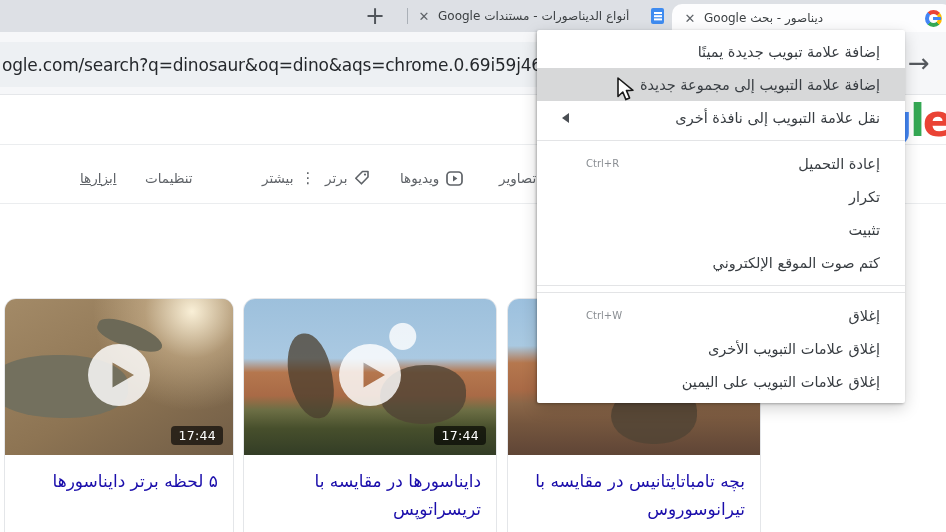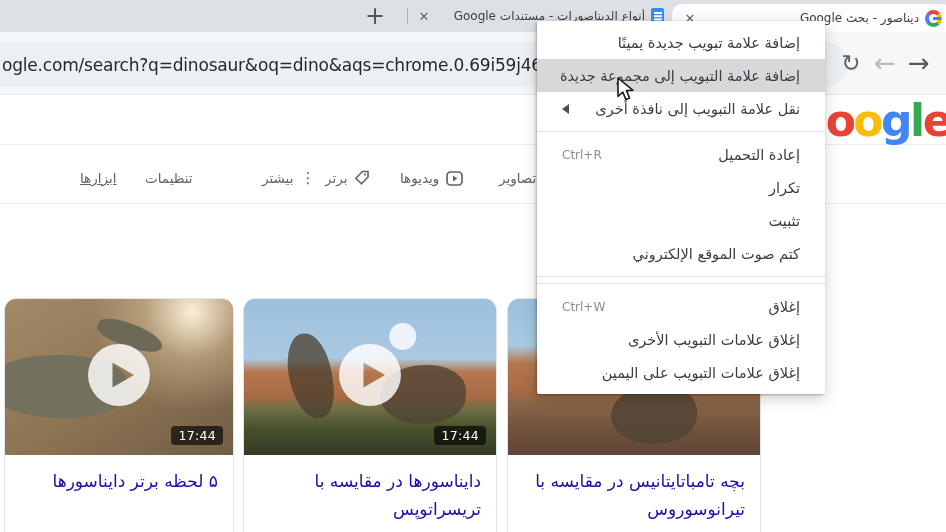--- a/index.html
+++ b/index.html
@@ -8,21 +8,21 @@
 
   
   .tabbar{position:absolute;left:0;top:0;width:946px;height:32px;background:#dde0e5;z-index:5;}
   .newtab-btn{position:absolute;left:360px;top:2px;width:30px;height:28px;display:flex;align-items:center;justify-content:center;
     font-size:24px;color:#50555b;cursor:default;}
   .tab-sep{position:absolute;left:407px;top:8px;width:1px;height:16px;background:#aab0b7;}
   .tab{position:absolute;top:0;height:32px;display:flex;align-items:center;font-size:12px;color:#3c4043;}
   .tab-inactive{left:408px;width:264px;padding:0 8px;}
   .tab-active{left:672px;width:280px;top:4px;height:28px;background:#fdfdfe;border-radius:10px 10px 0 0;padding:0 10px;}
   .tab .close{width:16px;height:16px;display:flex;align-items:center;justify-content:center;font-size:13px;color:#5f6368;flex:0 0 auto;}
-  .tab .t-title{flex:1;direction:rtl;text-align:right;white-space:nowrap;overflow:hidden;padding:0 6px;}
+  .tab .t-title{flex:1;direction:rtl;text-align:left;white-space:nowrap;overflow:hidden;padding:0 6px;}
   .docs-icon{width:13px;height:16px;background:#3e8bf0;border-radius:2px;position:relative;flex:0 0 auto;}
   .docs-icon::after{content:"";position:absolute;left:2.5px;top:4px;width:8px;height:1.6px;background:#fff;
     box-shadow:0 3.2px 0 #fff,0 6.4px 0 #fff;}
   .g-icon{width:17px;height:17px;border-radius:50%;flex:0 0 auto;position:relative;
     background:conic-gradient(from -40deg,#ea4335 0 90deg,#fbbc05 90deg 180deg,#34a853 180deg 260deg,#4285f4 260deg 360deg);}
   .g-icon::before{content:"";position:absolute;inset:4px;background:#fdfdfe;border-radius:50%;}
   .g-icon::after{content:"";position:absolute;right:1px;top:7px;width:8px;height:3.5px;background:#4285f4;}
 
   
   .toolbar{position:absolute;left:0;top:32px;width:946px;height:63px;background:#f6f7f9;z-index:4;border-bottom:1px solid #e5e7ea;}
@@ -61,27 +61,27 @@
   .b-neck1{left:40%;top:16%;width:30%;height:15%;background:#6c6957;transform:rotate(20deg);border-radius:50% 60% 55% 45%;}
   .b-trex{left:18%;top:22%;width:17%;height:55%;background:rgba(74,62,45,.75);border-radius:45% 55% 40% 60%;transform:rotate(-8deg);}
   .b-tric{right:12%;top:42%;width:34%;height:38%;background:rgba(80,68,52,.8);border-radius:55% 45% 50% 50%;}
   .play{position:absolute;left:50%;top:50%;transform:translate(-50%,-50%);}
   .dur{position:absolute;right:10px;bottom:10px;background:rgba(0,0,0,.64);color:#fff;font-size:12.5px;
     padding:2px 7px;border-radius:4px;letter-spacing:.3px;}
   .dur:empty{display:none;}
   .vtitle{display:block;padding:13px 15px 0;direction:rtl;text-align:right;color:#1a0dab;font-size:17px;line-height:1.62;}
 
   
-  .ctxmenu{position:absolute;left:537px;top:21px;width:288px;background:#fff;padding:5px 0;z-index:50;border-radius:2px;
+  .ctxmenu{position:absolute;left:537px;top:30px;width:368px;background:#fff;padding:5px 0;z-index:50;border-radius:2px;
     box-shadow:-1px 1px 3px rgba(0,0,0,.28),0 5px 16px rgba(0,0,0,.18);}
   .mi{height:33px;display:flex;direction:rtl;align-items:center;justify-content:space-between;
     padding:0 25px;font-size:14.5px;color:#383d42;white-space:nowrap;}
   .mi .lbl-wrap{display:flex;align-items:center;gap:10px;}
   .mi.hl{background:#d7d8d9;}
-  .shortcut{direction:ltr;font-size:12px;color:#8a8e93;}
+  .shortcut{direction:ltr;font-size:10px;color:#8a8e93;margin-left:24px;}
   .sub-arrow{width:0;height:0;border-top:5px solid transparent;border-bottom:5px solid transparent;border-right:7px solid #4a4e53;}
   .msep{height:1px;background:#e3e4e6;margin:6px 0;}
 
   
   .cursor{position:absolute;left:616px;top:77px;z-index:60;}
 </style>
 </head>
 <body>
 
 <div class="screen">

